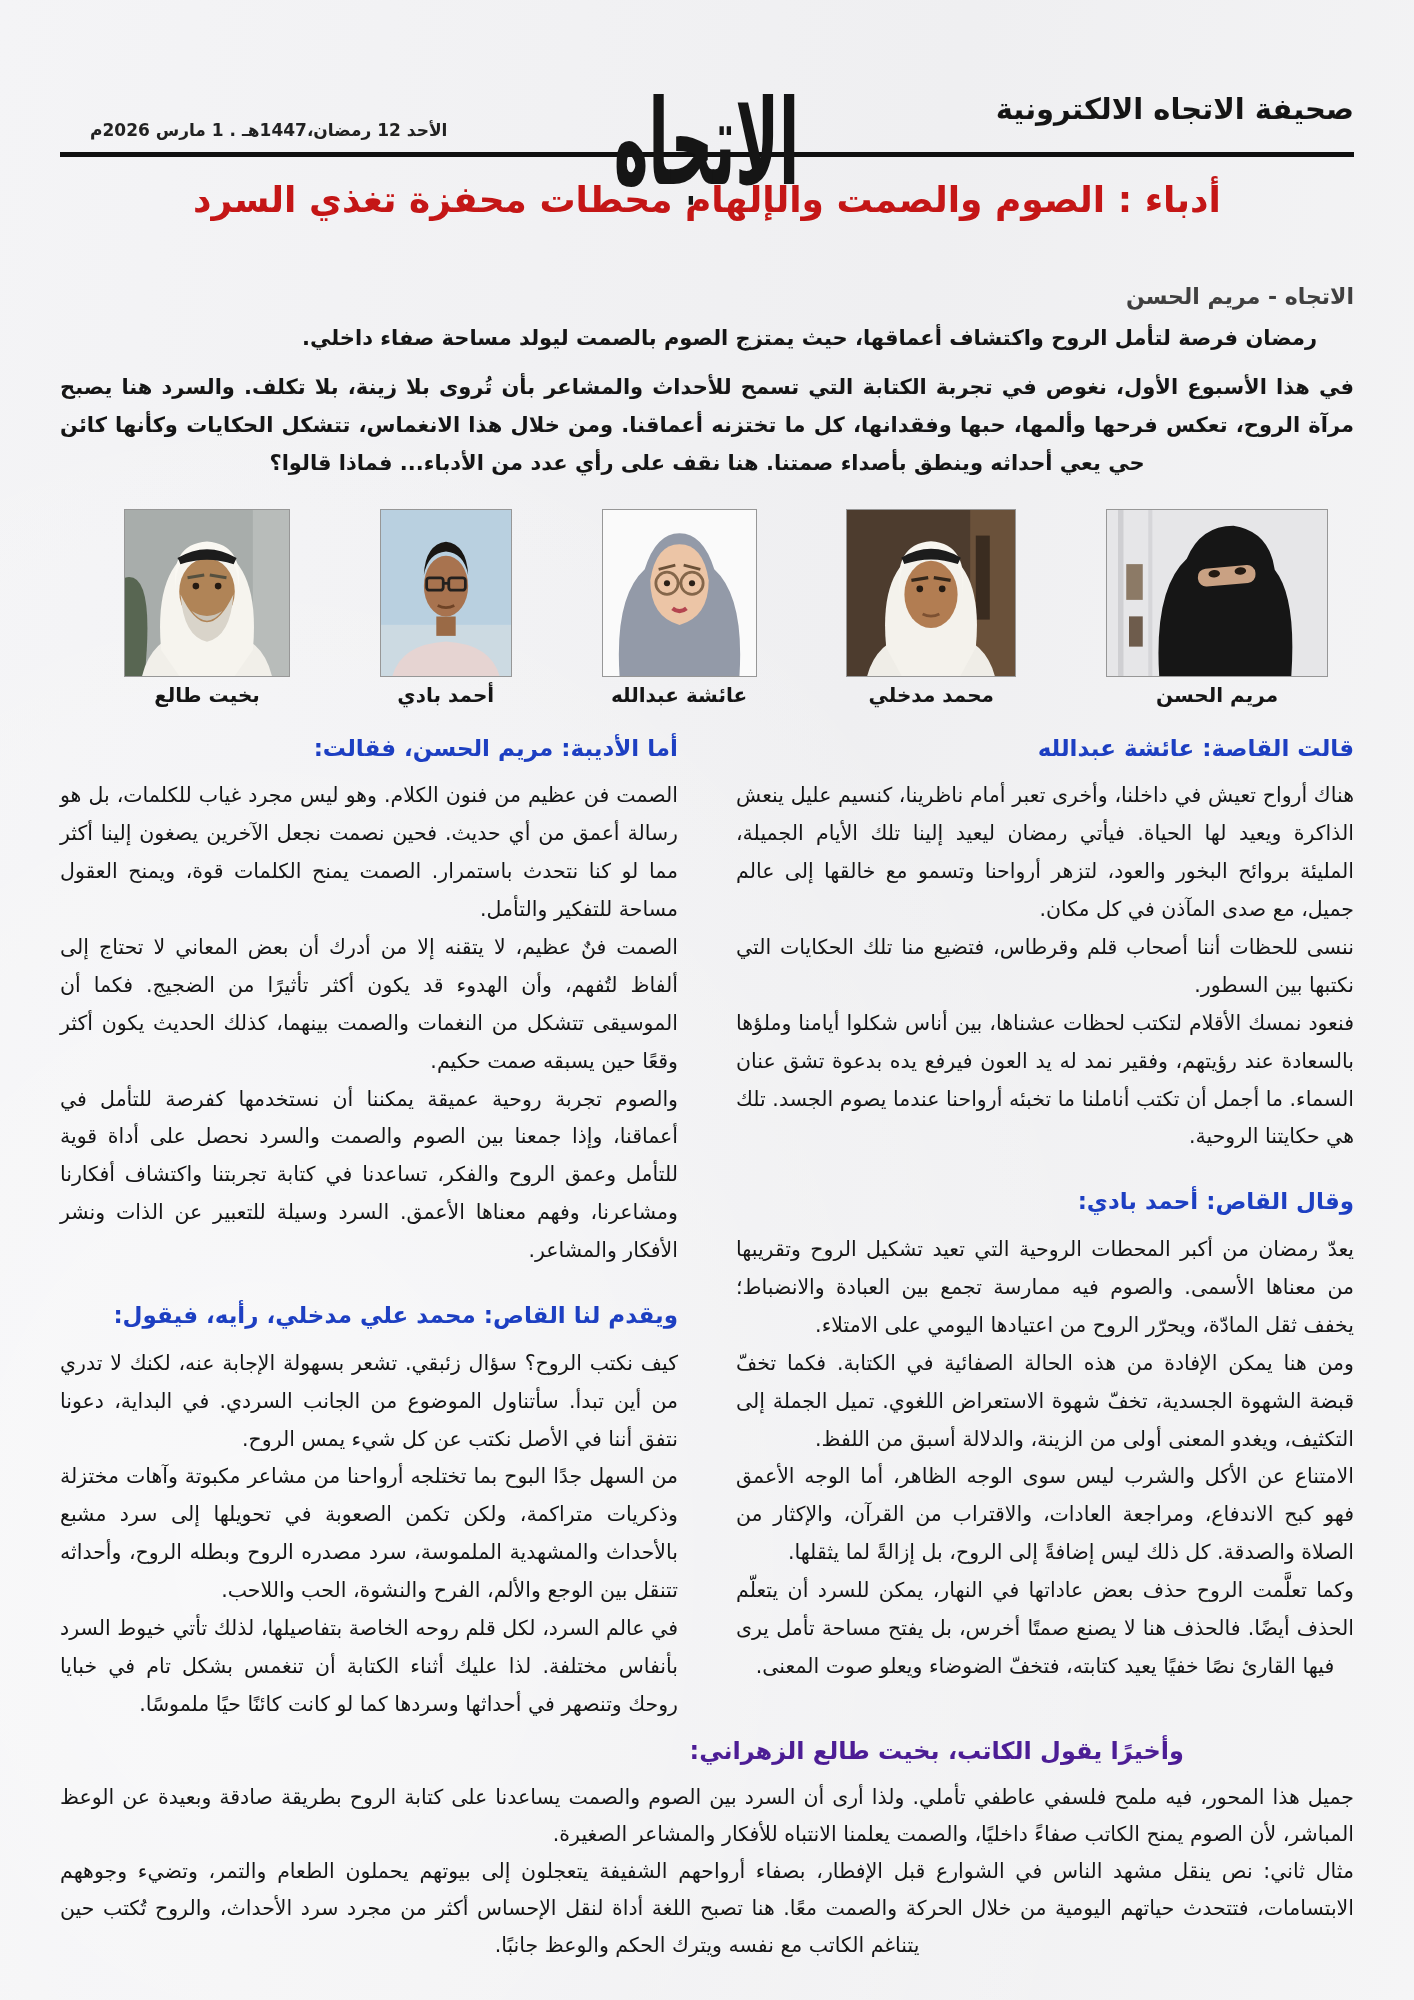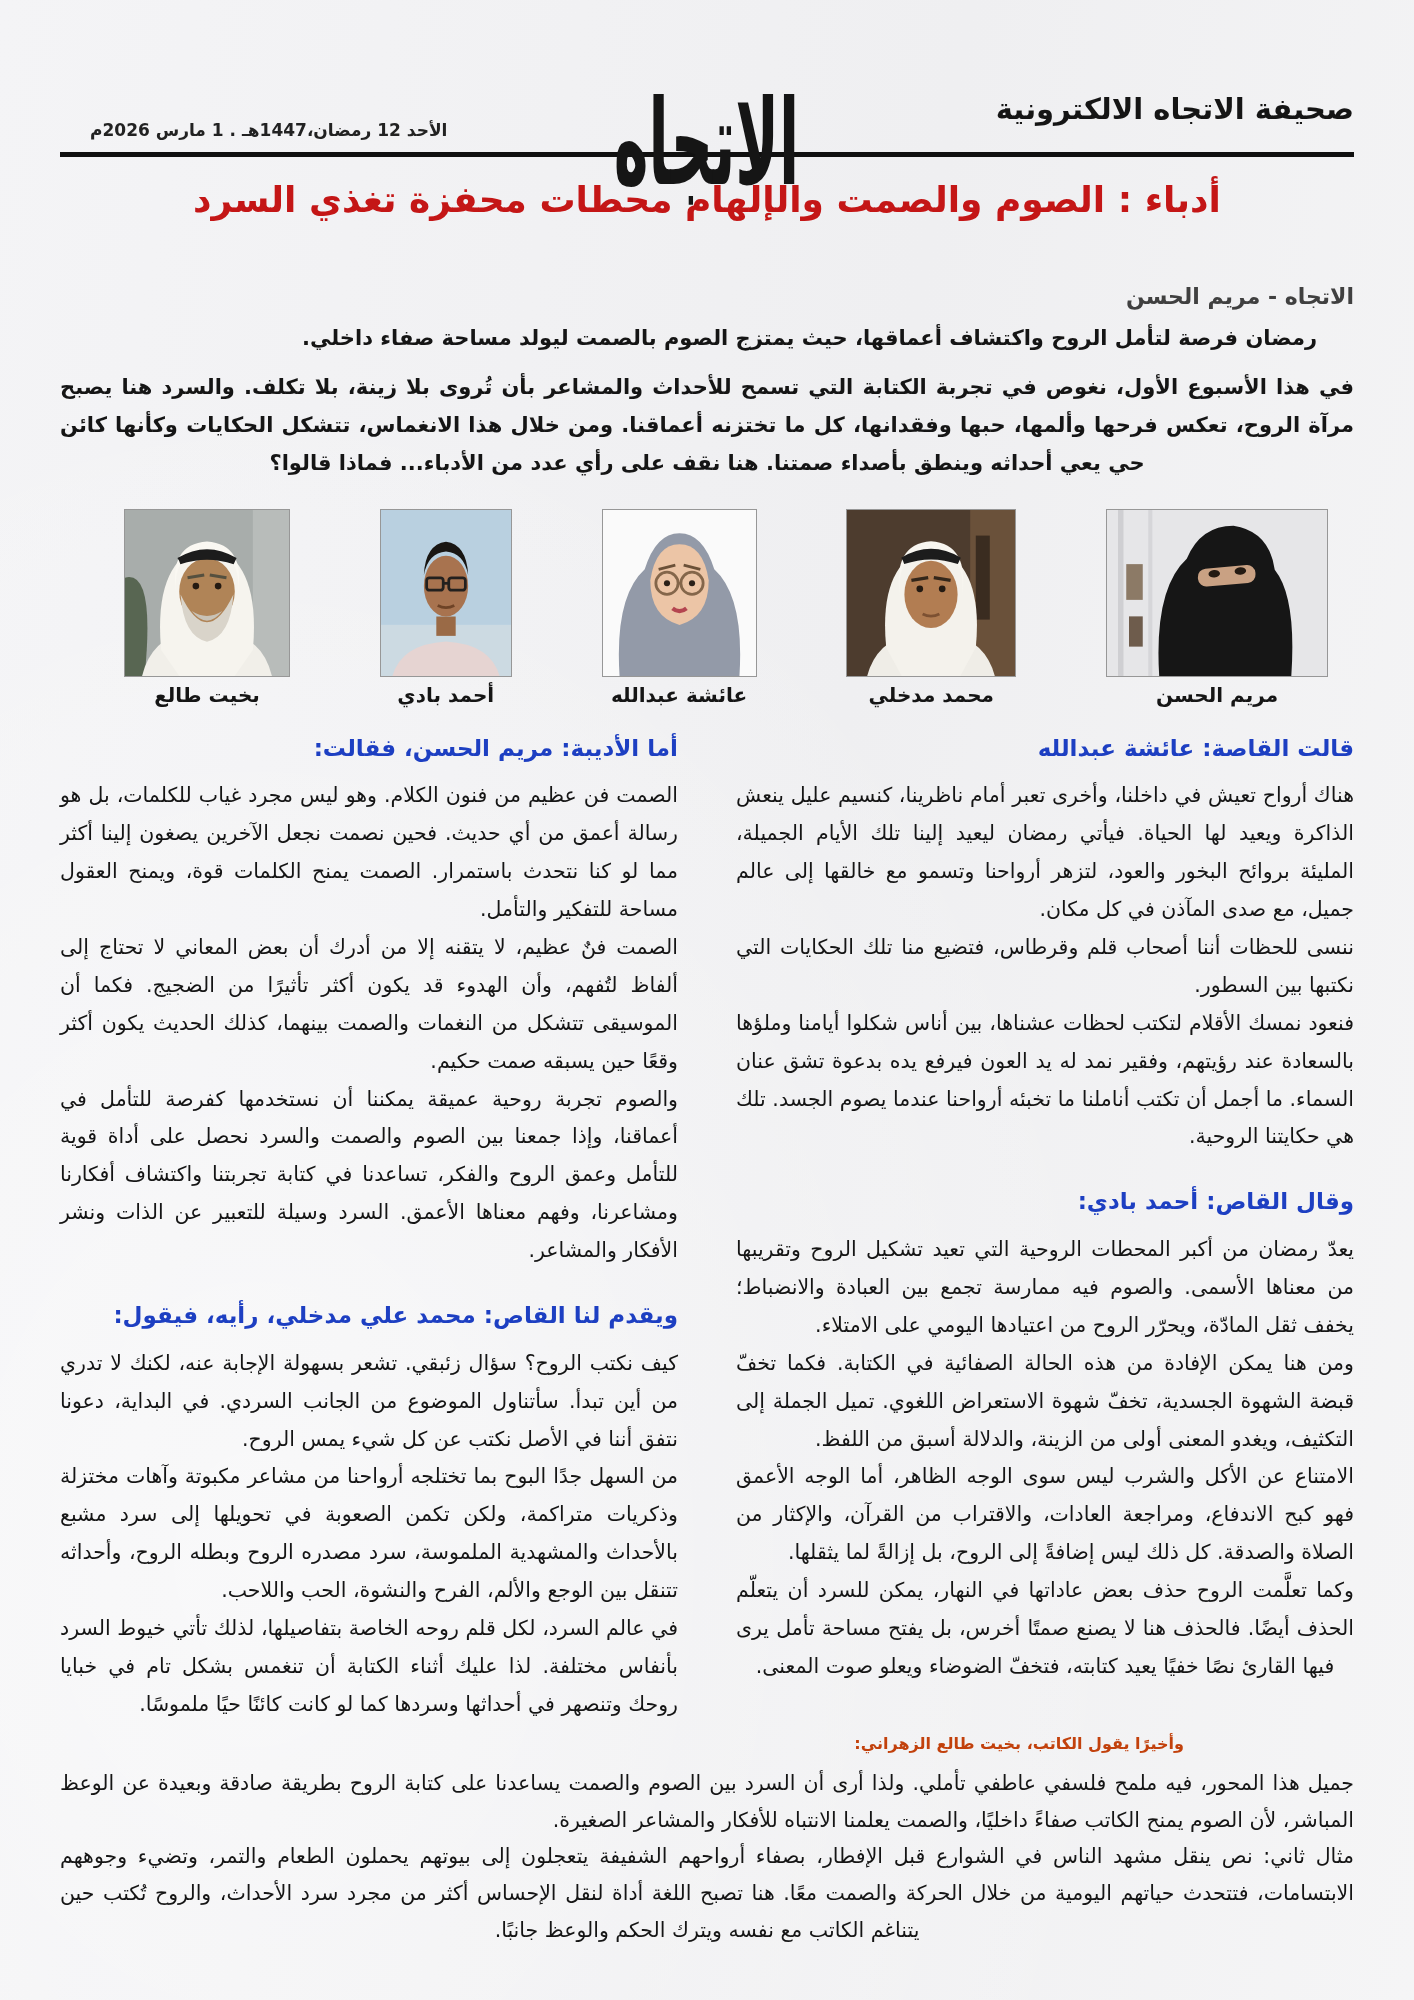--- a/index.html
+++ b/index.html
@@ -43,21 +43,21 @@
   
   .columns{margin-top:14px;display:grid;grid-template-columns:1fr 1fr;column-gap:58px;}
   .col{font-size:20.5px;line-height:1.85;}
   .sec-heading{color:#1d3fc2;font-weight:800;font-size:23px;margin:24px 0 8px;}
   .sec-heading.first{margin-top:6px;}
   .col p{margin:0;text-align:justify;}
   .center-last{text-align-last:center;}
 
   
   .footer-sec{margin-top:6px;font-size:20.5px;line-height:1.8;}
-  .footer-heading{color:#c2410c;font-weight:800;font-size:16px;margin:4px 170px 6px 0;}
+  .footer-heading{color:#4c1d95;font-weight:800;font-size:24px;margin:4px 170px 6px 0;}
   .footer-sec p{margin:0;text-align:justify;}
 </style>
 </head>
 <body>
 
 <div class="page">
 
   <div class="masthead">
     <div class="paper-name">صحيفة الاتجاه الالكترونية</div>
     <div class="logo"><span class="logo-inner">الاتجاه</span></div>

